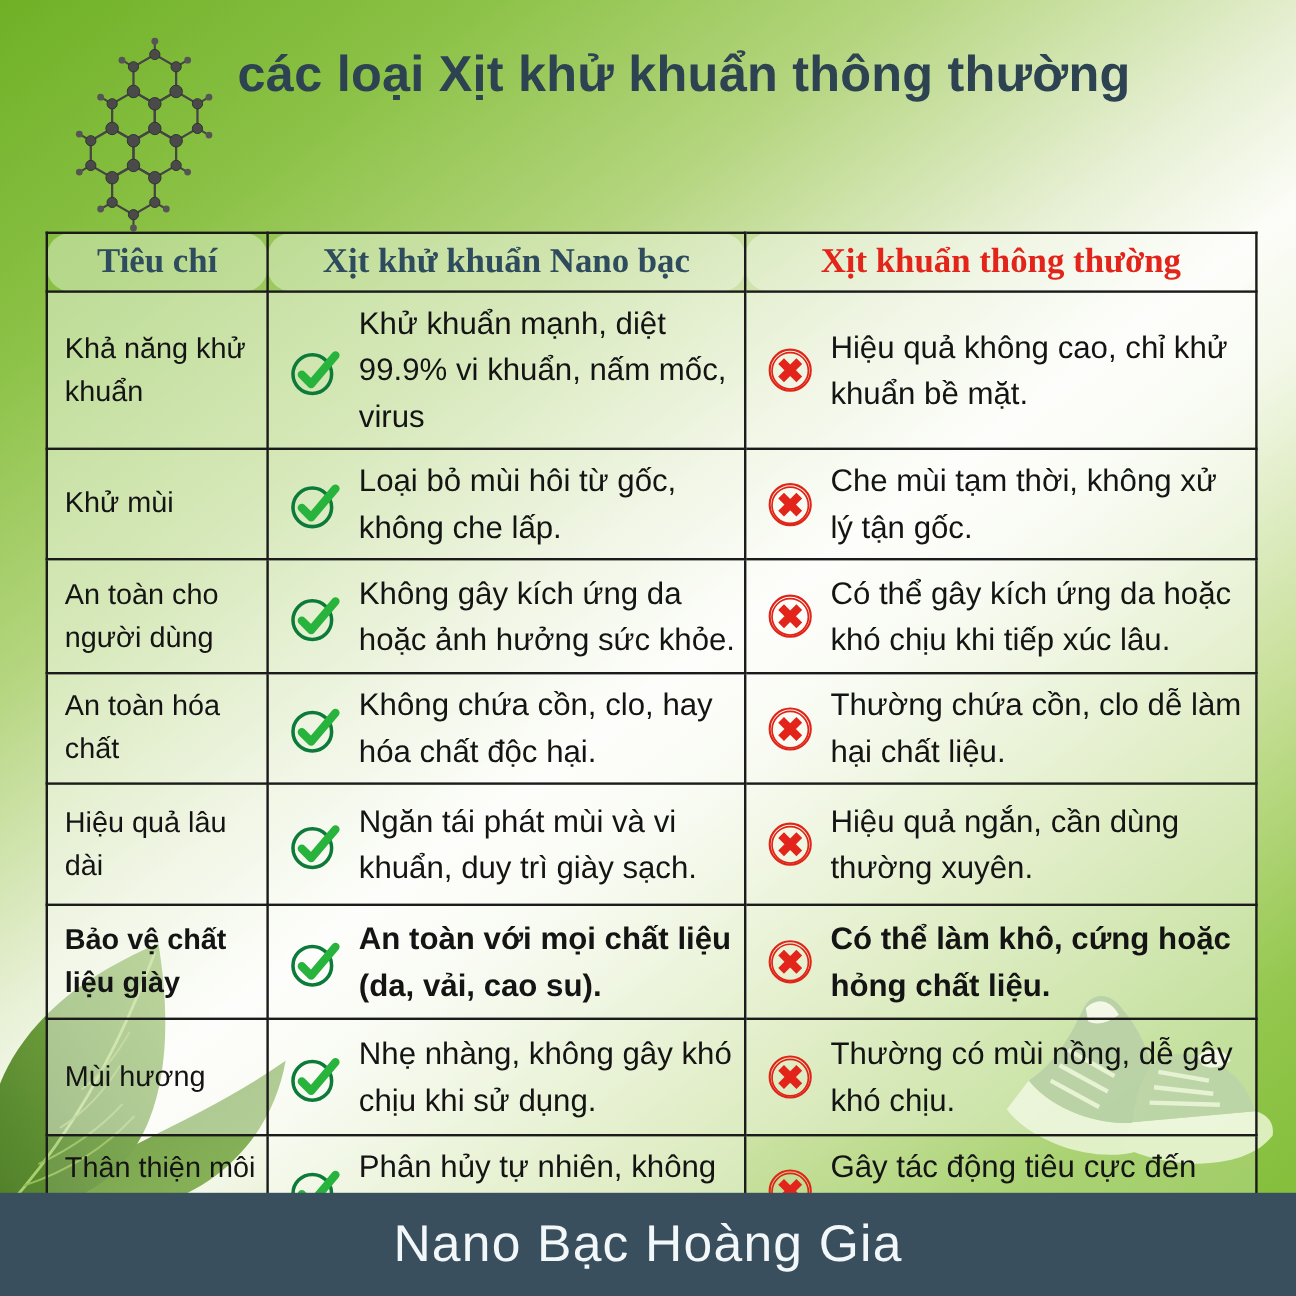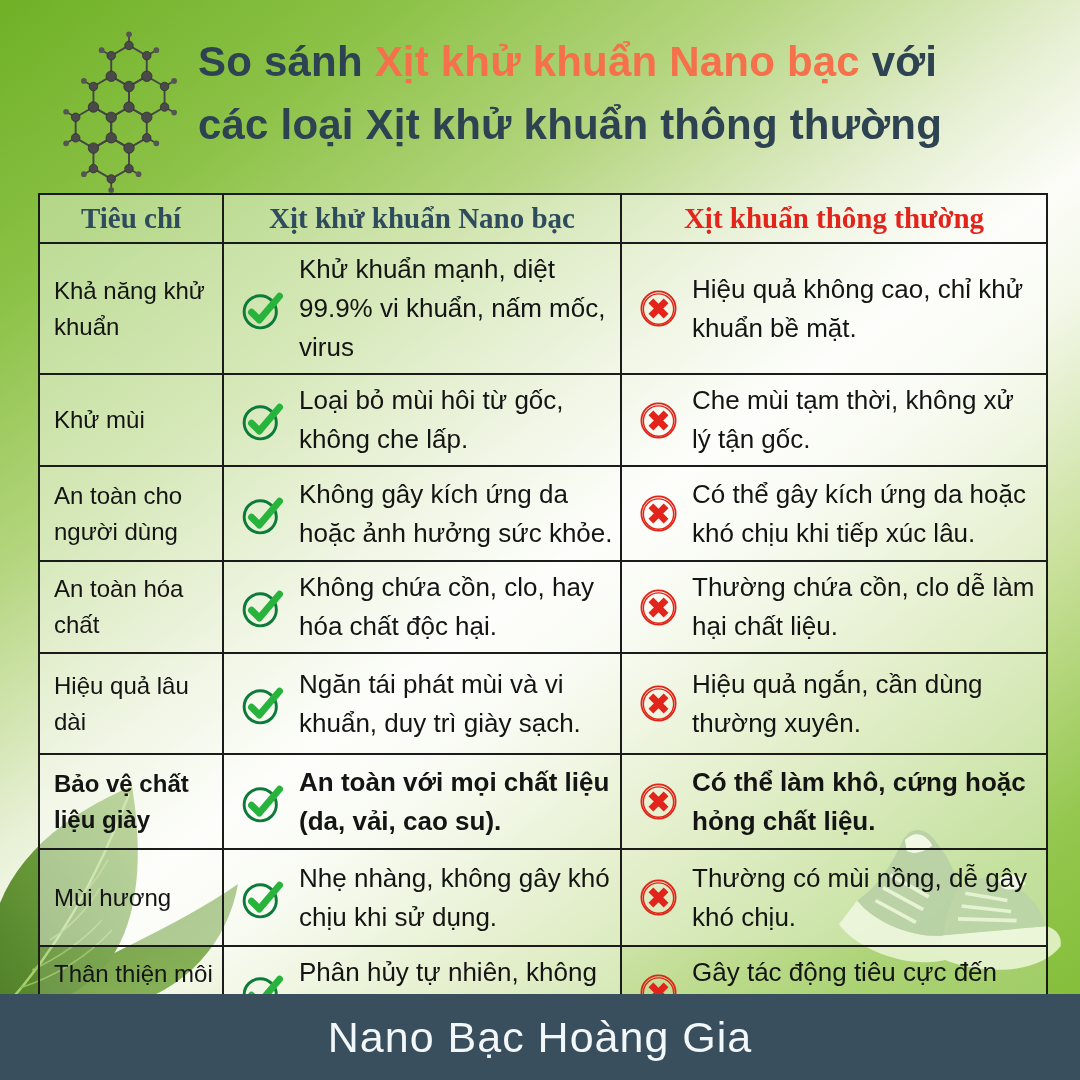--- a/index.html
+++ b/index.html
@@ -23,21 +23,21 @@
   .leaf{position:absolute;left:-28px;top:780px;z-index:1;}
   .shoes{position:absolute;left:828px;top:816px;z-index:1;opacity:.92;}
   
   .table-wrap{position:absolute;left:38px;top:193px;width:1008px;z-index:2;}
   table{border-collapse:collapse;table-layout:fixed;width:100%;}
   col.c1{width:184px;} col.c2{width:398px;} col.c3{width:426px;}
   td,th{border:2px solid #1b1b1b;background:rgba(255,255,255,0.45);
         vertical-align:middle;padding:0;}
   tr.hdr th{height:47px;font-family:"Liberation Serif","DejaVu Serif",serif;
         font-weight:700;font-size:29px;color:#2f4b5e;text-align:center;
-        background:rgba(255,255,255,0.38);}
+        background:rgba(255,255,255,0.38);border-radius:20px;}
   tr.hdr th.red{color:#e3241b;}
   td.crit{font-size:24px;color:#141414;padding:6px 8px 6px 14px;line-height:1.5;}
   .cellflex{display:flex;align-items:center;gap:13px;padding:6px 6px 6px 16px;}
   .cellflex .txt{font-size:26px;color:#141414;line-height:1.5;}
   .icon{flex:0 0 auto;}
   .icon svg{display:block;}
   
   tr:nth-child(n+8) td:first-child{background:rgba(255,255,255,0.12);}
   tr:nth-child(n+8) td:last-child{background:rgba(255,255,255,0.22);}
   
@@ -101,21 +101,20 @@
       <circle cx="32.5" cy="144" r="5.4" fill="#4a4a4a" stroke="#303030" stroke-width="1"></circle>
       <circle cx="32.5" cy="118" r="5.4" fill="#4a4a4a" stroke="#303030" stroke-width="1"></circle>
       <circle cx="122.5" cy="144" r="5.4" fill="#4a4a4a" stroke="#303030" stroke-width="1"></circle>
       <circle cx="100" cy="157" r="6.6" fill="#4a4a4a" stroke="#303030" stroke-width="1"></circle>
       <circle cx="100" cy="183" r="5.4" fill="#4a4a4a" stroke="#303030" stroke-width="1"></circle>
       <circle cx="77.5" cy="196" r="5.4" fill="#4a4a4a" stroke="#303030" stroke-width="1"></circle>
       <circle cx="55" cy="183" r="5.4" fill="#4a4a4a" stroke="#303030" stroke-width="1"></circle>
     </svg>
 
   <div class="title">
-    <div><span>So sánh </span><span class="hl">Xịt khử khuẩn Nano bạc</span><span> với</span></div>
     <div>các loại Xịt khử khuẩn thông thường</div>
   </div>
 
   <svg class="leaf" width="300" height="235" viewBox="0 0 300 235">
     <defs>
       <linearGradient id="lg1" x1="0" y1="1" x2="1" y2="0">
         <stop offset="0" stop-color="#4e7d28"></stop>
           <stop offset=".55" stop-color="#6b9c3a"></stop>
           <stop offset="1" stop-color="#85b34c"></stop>
       </linearGradient>

